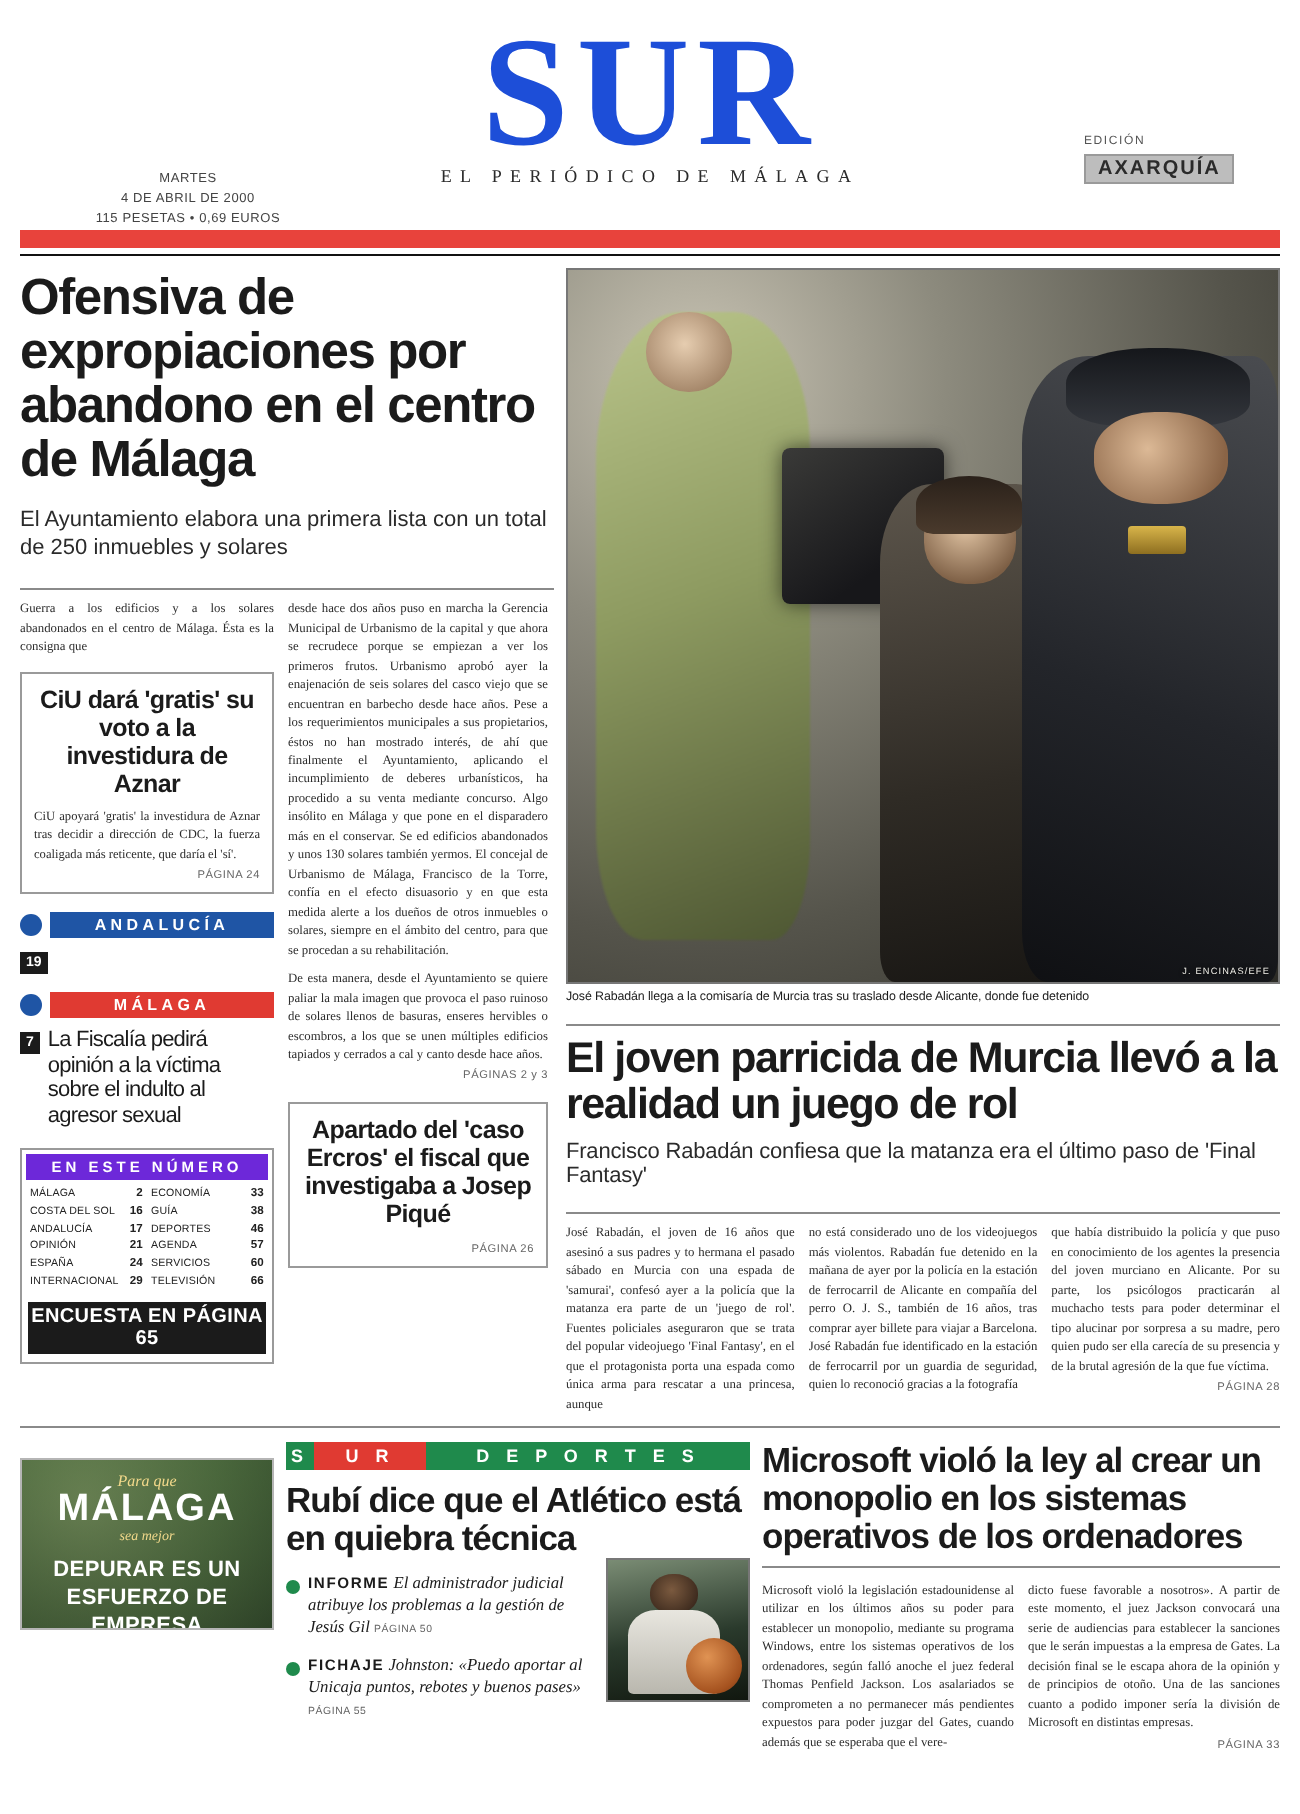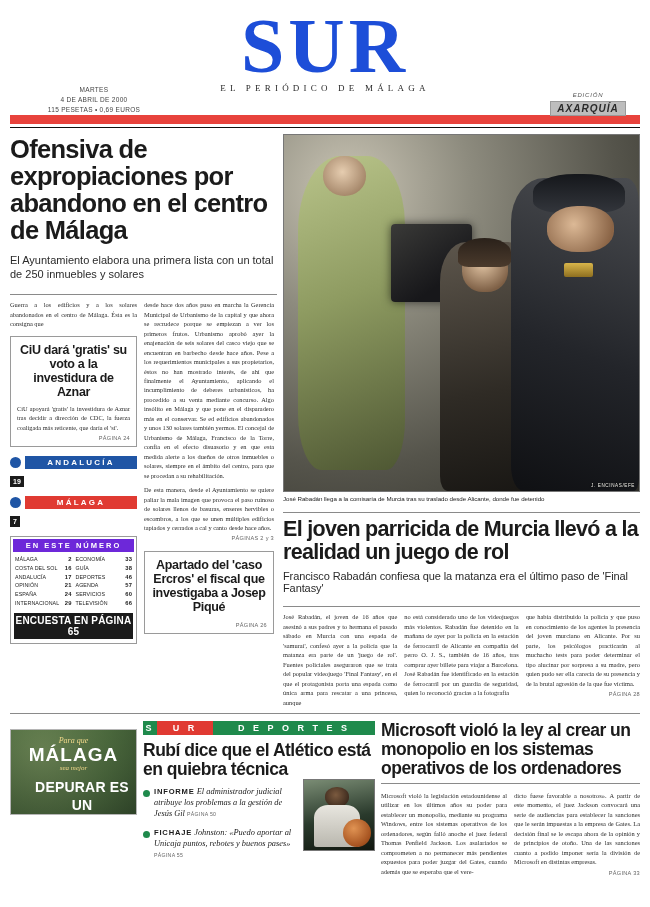--- a/index.html
+++ b/index.html
@@ -27,21 +27,21 @@
     font-size:9px; letter-spacing:4.2px; color:#2b2b2b;
     margin-top:2px;
   }
   .dateline {
     position:absolute; left:14px; top:85px;
     text-align:center; width:140px;
     font-family:"Liberation Sans", sans-serif;
     font-size:6.5px; line-height:1.5; color:#444; letter-spacing:0.3px;
   }
   .edition-block {
-    position:absolute; right:6px; top:92px; text-align:center; width:92px;font-style:italic;
+    position:absolute; right:6px; top:68px; width:92px;
   }
   .edition-label {
     font-family:"Liberation Sans", sans-serif;
     font-size:6px; letter-spacing:0.8px; color:#555;
   }
   .edition-name {
     font-family:"Liberation Sans", sans-serif;
     font-weight:bold; font-size:10px; letter-spacing:1px;
     background:#bdbdbd; color:#2a2a2a; padding:1px 6px; display:inline-block;
     border:1px solid #9a9a9a; margin-top:1px;
@@ -168,21 +168,21 @@
 
   .ad-malaga { height:86px;
     background:
       linear-gradient(180deg, rgba(60,90,50,.55), rgba(40,60,35,.55)),
       radial-gradient(circle at 25% 25%, #9fb27a, #5d7a4a 60%, #33482c 100%);
     color:#fff; text-align:center; padding-top:6px;
   }
   .am-1 { font-family:"Liberation Serif",serif; font-style:italic; font-size:8px; color:#f2d98b; }
   .am-2 { font-family:"Liberation Sans",sans-serif; font-weight:bold; font-size:19px; letter-spacing:1px; color:#fff; line-height:1; }
   .am-3 { font-family:"Liberation Serif",serif; font-style:italic; font-size:7px; color:#f2d98b; }
-  .am-4 { font-family:"Liberation Sans",sans-serif; font-weight:bold; font-size:14px; line-height:1.25; margin-top:7px; letter-spacing:0.2px;padding-left:17px; }
+  .am-4 { font-family:"Liberation Sans",sans-serif; font-weight:bold; font-size:11px; line-height:1.25; margin-top:7px; letter-spacing:0.2px; }
   .am-5 { font-family:"Liberation Serif",serif; font-size:5.4px; margin-top:6px; }
   .am-6 { font-family:"Liberation Sans",sans-serif; font-weight:bold; font-size:9px; color:#dfe9f5; letter-spacing:0.5px; }
 
   
   .photo {
     height:358px; position:relative; overflow:hidden; background:#4a4a46;
     border:1px solid #777;
   }
   .ph-layer { position:absolute; inset:0; }
   .ph-bg {
@@ -379,20 +379,21 @@
           <div class="sect-item">
             <span class="num-badge">19</span>
           </div>
 
           <div class="sect-tag sect-red">
             <span class="sect-dot"></span>
             <span class="sect-bar">MÁLAGA</span>
           </div>
           <div class="sect-item">
             <span class="num-badge">7</span>
+            <span class="sect-text">La Fiscalía pedirá opinión a la víctima sobre el indulto al agresor sexual</span>
           </div>
 
           <div class="index-box">
             <div class="index-title">EN ESTE NÚMERO</div>
             <div class="index-cols">
               <div class="index-col">
                 <div class="index-row">
                   <span>MÁLAGA</span>
                   <b>2</b>
                 </div>

